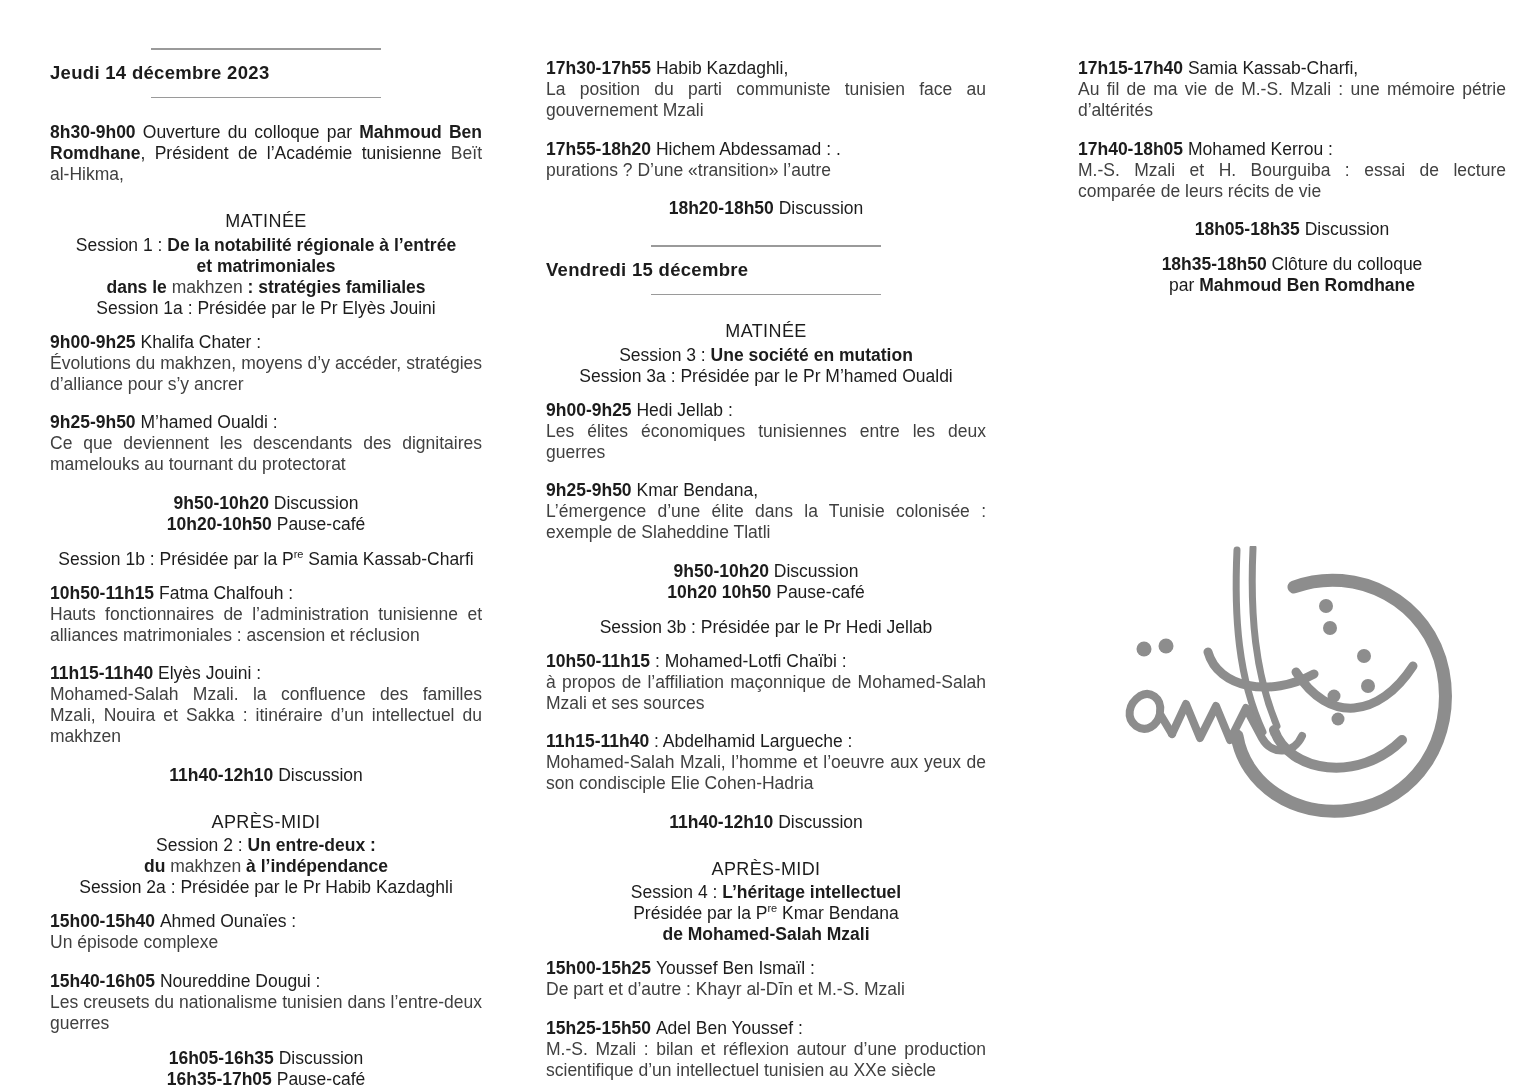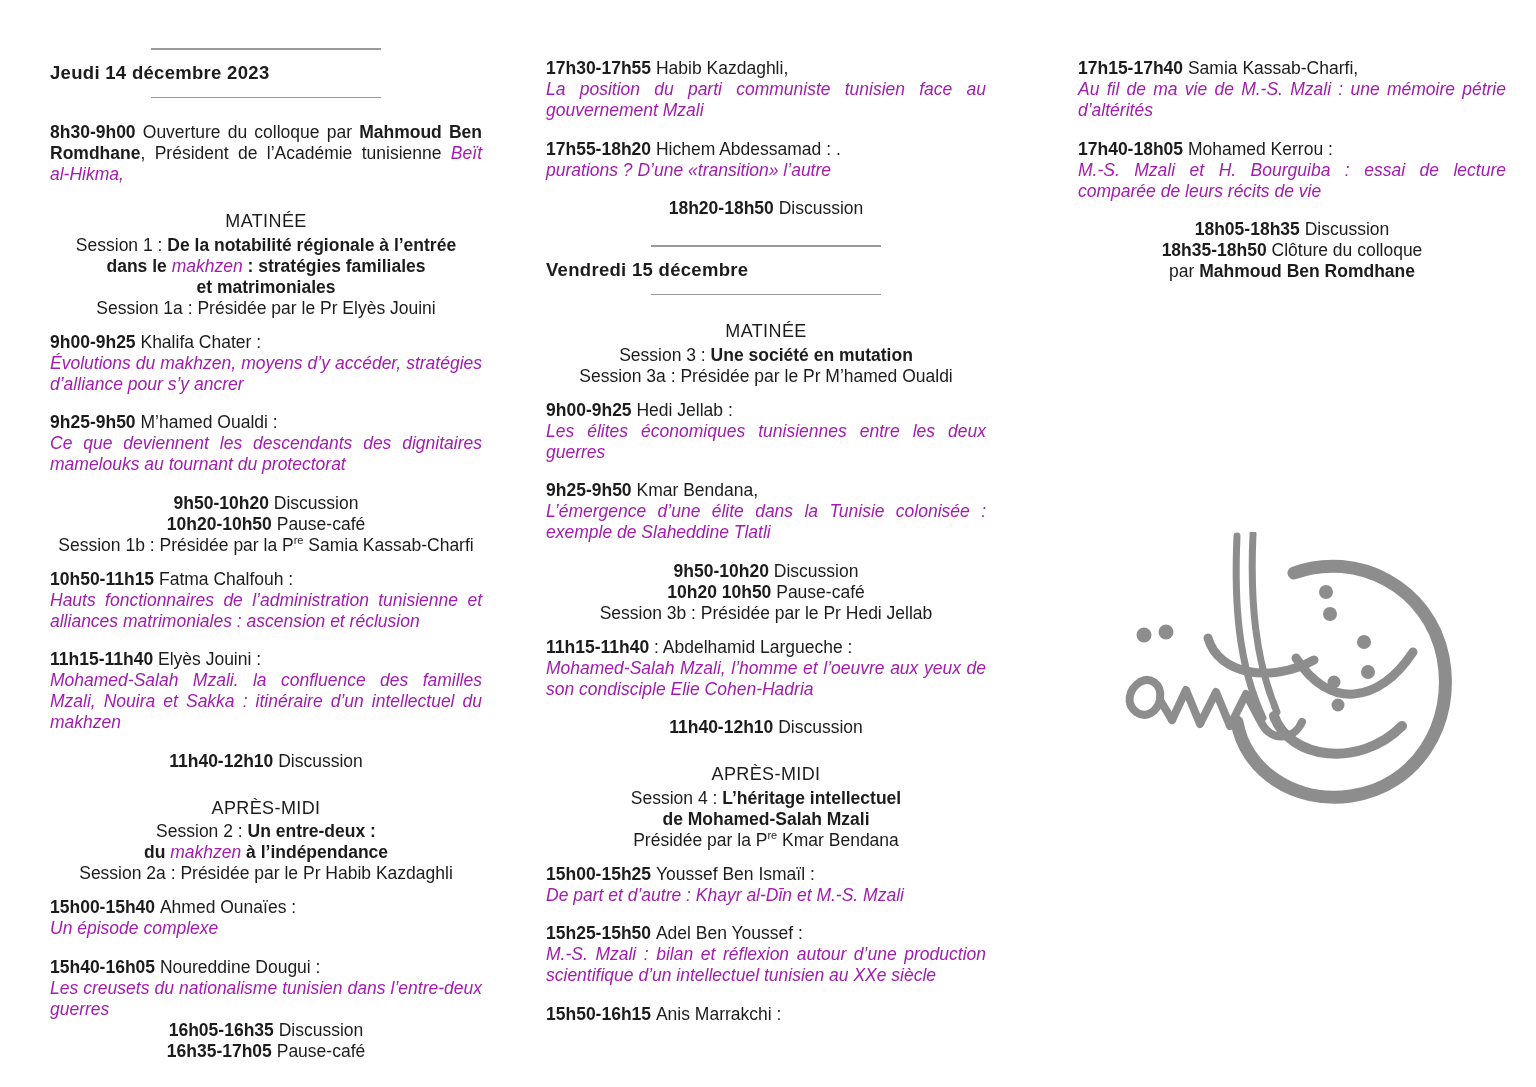--- a/index.html
+++ b/index.html
@@ -7,58 +7,58 @@
     width:1536px;height:1087px;background:#ffffff;
     font-family:"Liberation Sans",sans-serif;
     color:#1c1c1c;position:relative;overflow:hidden;
     -webkit-font-smoothing:antialiased;
   }
   .col{position:absolute;font-size:17.5px;line-height:1.2;}
   #col1{left:50px;top:48px;width:432px;}
   #col2{left:546px;top:42px;width:440px;}
   #col3{left:1078px;top:42px;width:428px;}
 
-  .blk{}
+  .blk{margin-top:14px;}
   .col > .blk:first-child{margin-top:16px;}
 
   .day{text-align:left;margin-top:26px;margin-bottom:26px;}
   .col > .day:first-child{margin-top:0;margin-bottom:24px;}
   .day .rule{height:1.5px;width:230px;margin:0 auto;background:#9a9a9a;}
   .day .day-title{font-weight:700;font-size:18.5px;letter-spacing:.3px;padding:12px 0 13px;}
 
   .sect{text-align:center;margin-top:26px;font-size:18px;letter-spacing:.4px;}
   .sect + .center{margin-top:2px;}
 
   .center{text-align:center;}
   .cline{min-height:21px;}
 
   .para{text-align:justify;margin-top:13px;}
   .para.tight{margin-top:0;}
 
   .s-b{font-weight:700;}
-  .s-i{font-style:italic;color:#a21caf;}
+  .s-i{color:#404040;}
   .s-sup{font-size:11px;vertical-align:super;line-height:0;}
 
   #logo{display:block;margin:250px 0 0 46px;}
 </style>
 </head>
 <body>
 
 <div class="col" id="col1">
     <div class="day blk">
       <div class="rule"></div>
       <div class="day-title">Jeudi 14 décembre 2023</div>
       <div class="rule"></div>
     </div>
     <p class="para blk"><span class="s-b">8h30-9h00 </span><span>Ouverture du colloque par </span><span class="s-b">Mahmoud Ben Romdhane</span><span>, Président de l’Académie tunisienne </span><span class="s-i">Beït al-Hikma,</span></p>
     <div class="sect blk">MATINÉE</div>
     <div class="center blk">
       <div class="cline"><span>Session 1 : </span><span class="s-b">De la notabilité régionale à l’entrée</span></div>
+      <div class="cline"><span class="s-b">et matrimoniales</span></div>
       <div class="cline"><span class="s-b">dans le </span><span class="s-i">makhzen</span><span class="s-b"> : stratégies familiales</span></div>
-      <div class="cline"><span class="s-b">et matrimoniales</span></div>
       <div class="cline"><span>Session 1a : Présidée par le Pr Elyès Jouini</span></div>
     </div>
     <p class="para blk"><span class="s-b">9h00-9h25 </span><span>Khalifa Chater :</span><br><span class="s-i">Évolutions du makhzen, moyens d’y accéder, stratégies d’alliance pour s’y ancrer</span></p>
     <p class="para blk"><span class="s-b">9h25-9h50 </span><span>M’hamed Oualdi :</span><br><span class="s-i">Ce que deviennent les descendants des dignitaires mamelouks au tournant du protectorat</span></p>
     <div class="center blk">
       <div class="cline"><span class="s-b">9h50-10h20 </span><span>Discussion</span></div>
       <div class="cline"><span class="s-b">10h20-10h50 </span><span>Pause-café</span></div>
     </div>
     <div class="center blk">
       <div class="cline"><span>Session 1b : Présidée par la P</span><span class="s-sup">re</span><span> Samia Kassab-Charfi</span></div>
@@ -99,29 +99,30 @@
     </div>
     <p class="para blk"><span class="s-b">9h00-9h25 </span><span>Hedi Jellab :</span><br><span class="s-i">Les élites économiques tunisiennes entre les deux guerres</span></p>
     <p class="para blk"><span class="s-b">9h25-9h50 </span><span>Kmar Bendana,</span><br><span class="s-i">L’émergence d’une élite dans la Tunisie colonisée : exemple de Slaheddine Tlatli</span></p>
     <div class="center blk">
       <div class="cline"><span class="s-b">9h50-10h20 </span><span>Discussion</span></div>
       <div class="cline"><span class="s-b">10h20 10h50 </span><span>Pause-café</span></div>
     </div>
     <div class="center blk">
       <div class="cline"><span>Session 3b : Présidée par le Pr Hedi Jellab</span></div>
     </div>
+    <p class="para blk"><span class="s-b">10h50-11h15</span><span> : Mohamed-Lotfi Chaïbi :</span><br><span class="s-i">à propos de l’affiliation maçonnique de Mohamed-Salah Mzali et ses sources</span></p>
     <p class="para blk"><span class="s-b">11h15-11h40</span><span> : Abdelhamid Largueche :</span><br><span class="s-i">Mohamed-Salah Mzali, l’homme et l’oeuvre aux yeux de son condisciple Elie Cohen-Hadria</span></p>
     <div class="center blk">
       <div class="cline"><span class="s-b">11h40-12h10 </span><span>Discussion</span></div>
     </div>
     <div class="sect blk">APRÈS-MIDI</div>
     <div class="center blk">
       <div class="cline"><span>Session 4 : </span><span class="s-b">L’héritage intellectuel</span></div>
+      <div class="cline"><span>Présidée par la P</span><span class="s-sup">re</span><span> Kmar Bendana</span></div>
       <div class="cline"><span class="s-b">de Mohamed-Salah Mzali</span></div>
-      <div class="cline"><span>Présidée par la P</span><span class="s-sup">re</span><span> Kmar Bendana</span></div>
     </div>
     <p class="para blk"><span class="s-b">15h00-15h25 </span><span>Youssef Ben Ismaïl :</span><br><span class="s-i">De part et d’autre : Khayr al-Dīn et M.-S. Mzali</span></p>
     <p class="para blk"><span class="s-b">15h25-15h50 </span><span>Adel Ben Youssef :</span><br><span class="s-i">M.-S. Mzali : bilan et réflexion autour d’une production scientifique d’un intellectuel tunisien au XXe siècle</span></p>
     <p class="para blk"><span class="s-b">15h50-16h15 </span><span>Anis Marrakchi :</span><br></p>
   </div>
 <div class="col" id="col3">
 
 <p class="para blk"><span class="s-b">17h15-17h40 </span><span>Samia Kassab-Charfi,</span><br><span class="s-i">Au fil de ma vie de M.-S. Mzali : une mémoire pétrie d’altérités</span></p>
     <p class="para blk"><span class="s-b">17h40-18h05 </span><span>Mohamed Kerrou :</span><br><span class="s-i">M.-S. Mzali et H. Bourguiba : essai de lecture comparée de leurs récits de vie</span></p>
     <div class="center blk">

